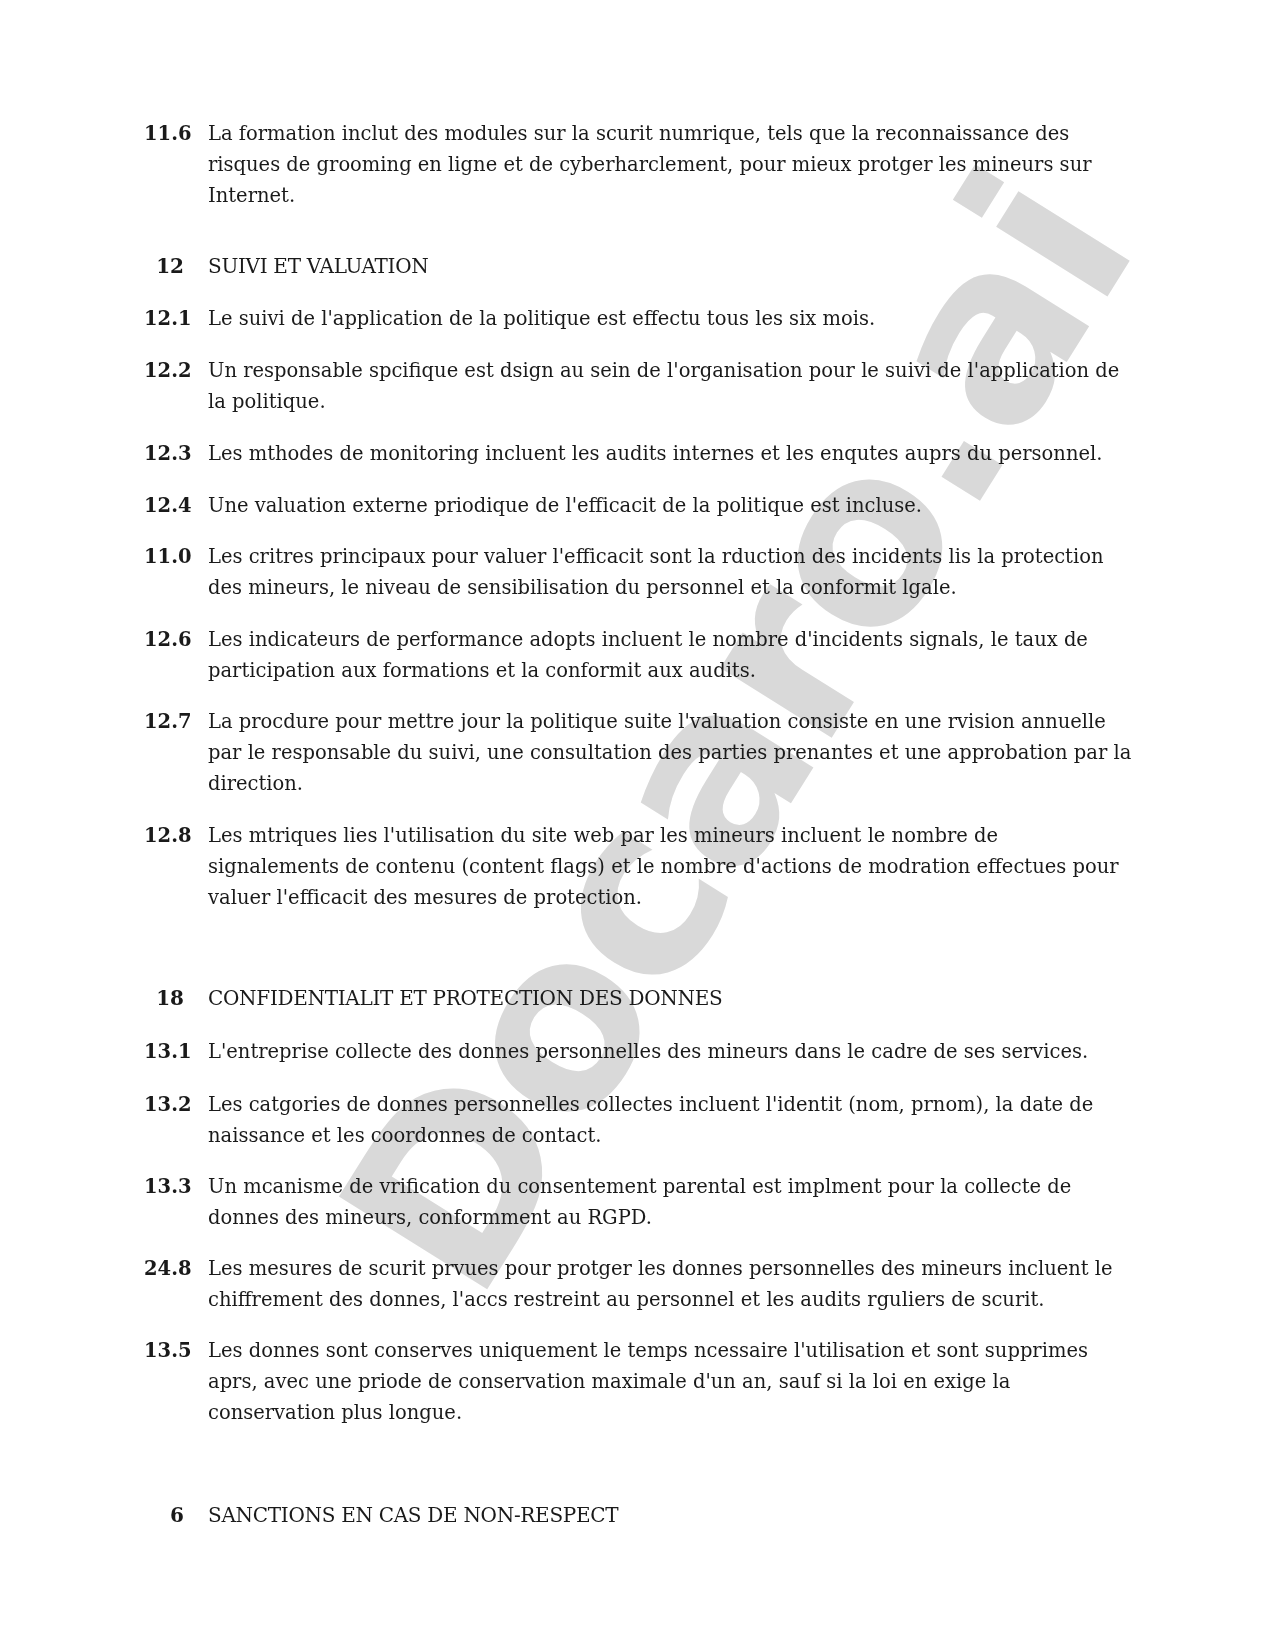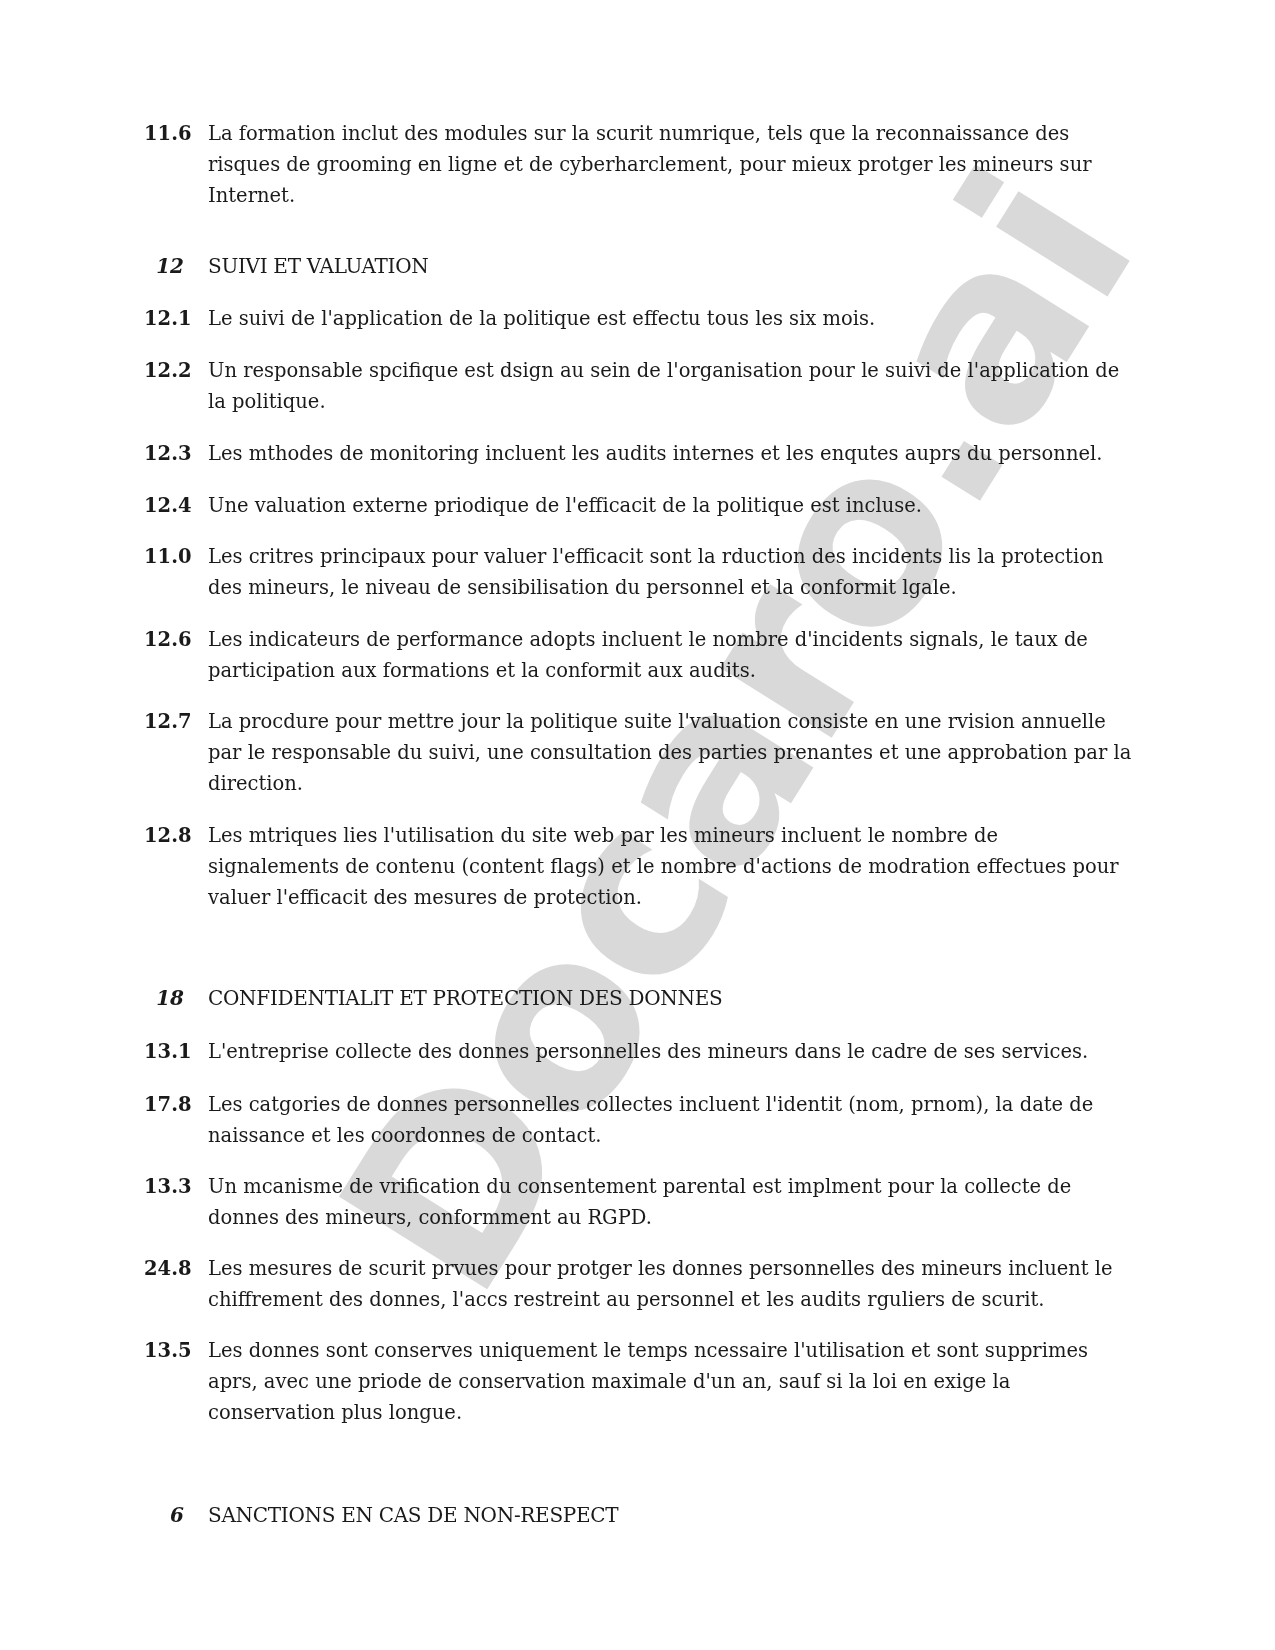--- a/index.html
+++ b/index.html
@@ -6,21 +6,21 @@
   body { width: 1275px; height: 1650px; position: relative; overflow: hidden;
          font-family: "DejaVu Serif", "Liberation Serif", serif; color: #1a1a1a; }
   .page { position: absolute; left: 0; top: 0; width: 1275px; height: 1650px; }
   .watermark { position: absolute; left: 170px; top: 700px; transform: rotate(-58deg);
                transform-origin: center center; font-family: "DejaVu Sans", "Liberation Sans", sans-serif;
                font-weight: bold; font-size: 240px; color: #d9d9d9; white-space: nowrap;
                letter-spacing: -4px; pointer-events: none; z-index: 0; width: 1000px; text-align: center; }
   .block { position: absolute; left: 0; width: 1275px; z-index: 1; }
   .item-num { position: absolute; left: 144px; font-size: 19.5px; line-height: 31px; font-weight: bold; }
   .item-text { position: absolute; left: 208px; width: 925px; font-size: 19.5px; line-height: 31px; }
-  .head-num { position: absolute; left: 144px; width: 40px; text-align: right; font-weight: bold; font-size: 20px; line-height: 31px; font-style: italic; }
+  .head-num { position: absolute; left: 144px; width: 40px; text-align: right; font-weight: bold; font-size: 20px; line-height: 31px; }
   .head-text { position: absolute; left: 208px; font-weight: normal; font-size: 20px; line-height: 31px; letter-spacing: -0.3px; }
 </style>
 </head>
 <body>
 
 <div class="page">
   <div class="watermark">Docaro.ai</div>
   <div id="content">
       <div class="block" style="top: 118px;">
         <div class="item-num">11.6</div>
@@ -64,21 +64,21 @@
       </div>
       <div class="block" style="top: 983px;">
         <div class="head-num">18</div>
         <div class="head-text">CONFIDENTIALIT ET PROTECTION DES DONNES</div>
       </div>
       <div class="block" style="top: 1036px;">
         <div class="item-num">13.1</div>
         <div class="item-text">L'entreprise collecte des donnes personnelles des mineurs dans le cadre de ses services.</div>
       </div>
       <div class="block" style="top: 1089px;">
-        <div class="item-num">17.8</div>
+        <div class="item-num">13.2</div>
         <div class="item-text">Les catgories de donnes personnelles collectes incluent l'identit (nom, prnom), la date de naissance et les coordonnes de contact.</div>
       </div>
       <div class="block" style="top: 1171px;">
         <div class="item-num">13.3</div>
         <div class="item-text">Un mcanisme de vrification du consentement parental est implment pour la collecte de donnes des mineurs, conformment au RGPD.</div>
       </div>
       <div class="block" style="top: 1253px;">
         <div class="item-num">24.8</div>
         <div class="item-text">Les mesures de scurit prvues pour protger les donnes personnelles des mineurs incluent le chiffrement des donnes, l'accs restreint au personnel et les audits rguliers de scurit.</div>
       </div>

